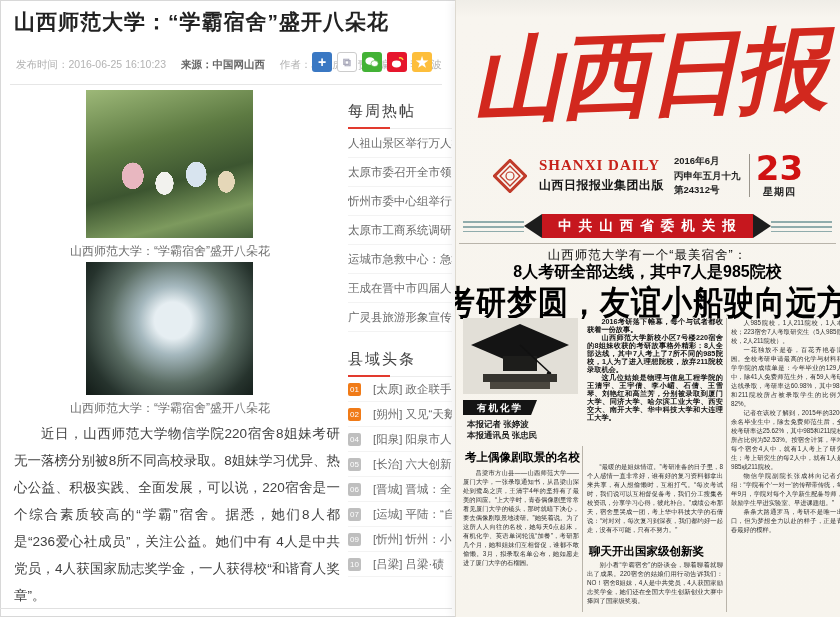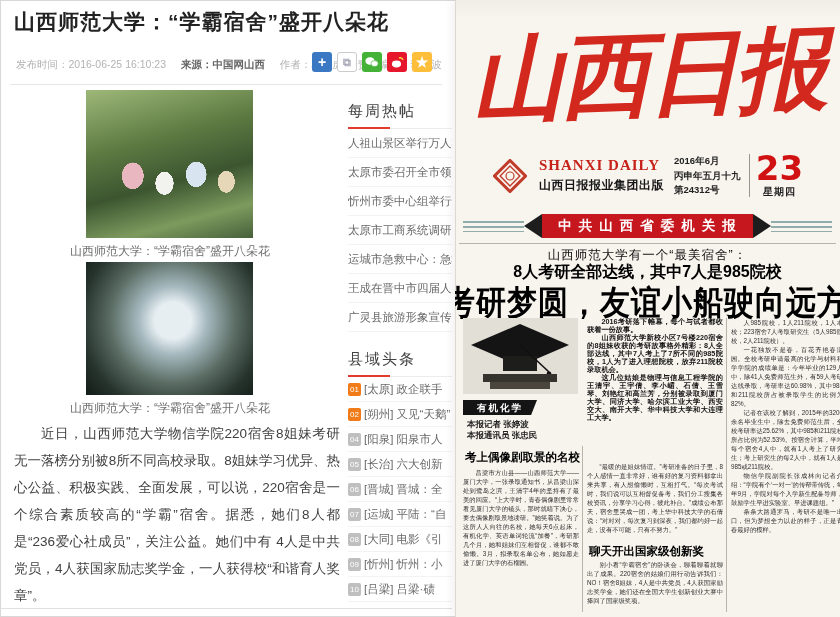--- a/index.html
+++ b/index.html
@@ -35,21 +35,21 @@
   .cap1{top:243px;}
   .cap2{top:400px;}
   .article-body{position:absolute;left:14px;top:420px;width:326px;font-size:13.5px;color:#3f3f3f;line-height:27px;text-align:justify;}
   .article-body p{margin:0 0 8px 0;text-indent:2em;}
   .bottom-rule{position:absolute;left:0;top:608px;width:452px;height:1px;background:#e0e0e0;}
   
   .sidebar{position:absolute;left:348px;top:96px;width:104px;}
   .sb-header{font-size:15px;color:#444;padding:6px 0 7px 0;position:relative;border-bottom:1px solid #ececec;letter-spacing:2px;}
   .sb-header::after{content:"";position:absolute;left:0;bottom:-1px;width:42px;height:2px;background:#e23a2e;}
   .sb-item{font-size:11.5px;color:#6a6a6a;padding:7px 0 6px 0;border-bottom:1px solid #f3f3f3;white-space:nowrap;overflow:hidden;}
-  .sb-item.flex{display:flex;align-items:center;gap:3px;padding:5px 0 4px 0;}
+  .sb-item.flex{display:flex;align-items:center;gap:12px;padding:5px 0 4px 0;}
   .badge{flex:0 0 13px;width:13px;height:13px;font-size:8px;line-height:13px;text-align:center;color:#fff;background:#bfbfbf;border-radius:2px;}
   .badge.hot{background:#f07b18;}
   .sb-gap{height:12px;}
   
   .paper{position:absolute;left:455px;top:0;width:385px;height:617px;overflow:hidden;
     background:linear-gradient(180deg,#efede7 0,#f8f5ef 18px,#f7f4ed 100%);
     box-shadow:inset 1px 0 0 #ddd9d0, -4px 0 8px rgba(0,0,0,0.05);}
   .masthead{position:absolute;left:0;top:16px;width:385px;text-align:center;
     font-family:"Liberation Serif",serif;font-weight:bold;font-style:italic;
     font-size:92px;line-height:1.3;color:#d2281e;letter-spacing:-4px;
@@ -168,24 +168,20 @@
   </div>
   <div class="sb-item flex">
     <span class="badge">06</span>
     <span>[晋城] 晋城：全</span>
   </div>
   <div class="sb-item flex">
     <span class="badge">07</span>
     <span>[运城] 平陆：“自</span>
   </div>
   <div class="sb-item flex">
-    <span class="badge">08</span>
-    <span>[大同] 电影《引</span>
-  </div>
-  <div class="sb-item flex">
     <span class="badge">09</span>
     <span>[忻州] 忻州：小</span>
   </div>
   <div class="sb-item flex">
     <span class="badge">10</span>
     <span>[吕梁] 吕梁·碛</span>
   </div>
 
 </div>
 

